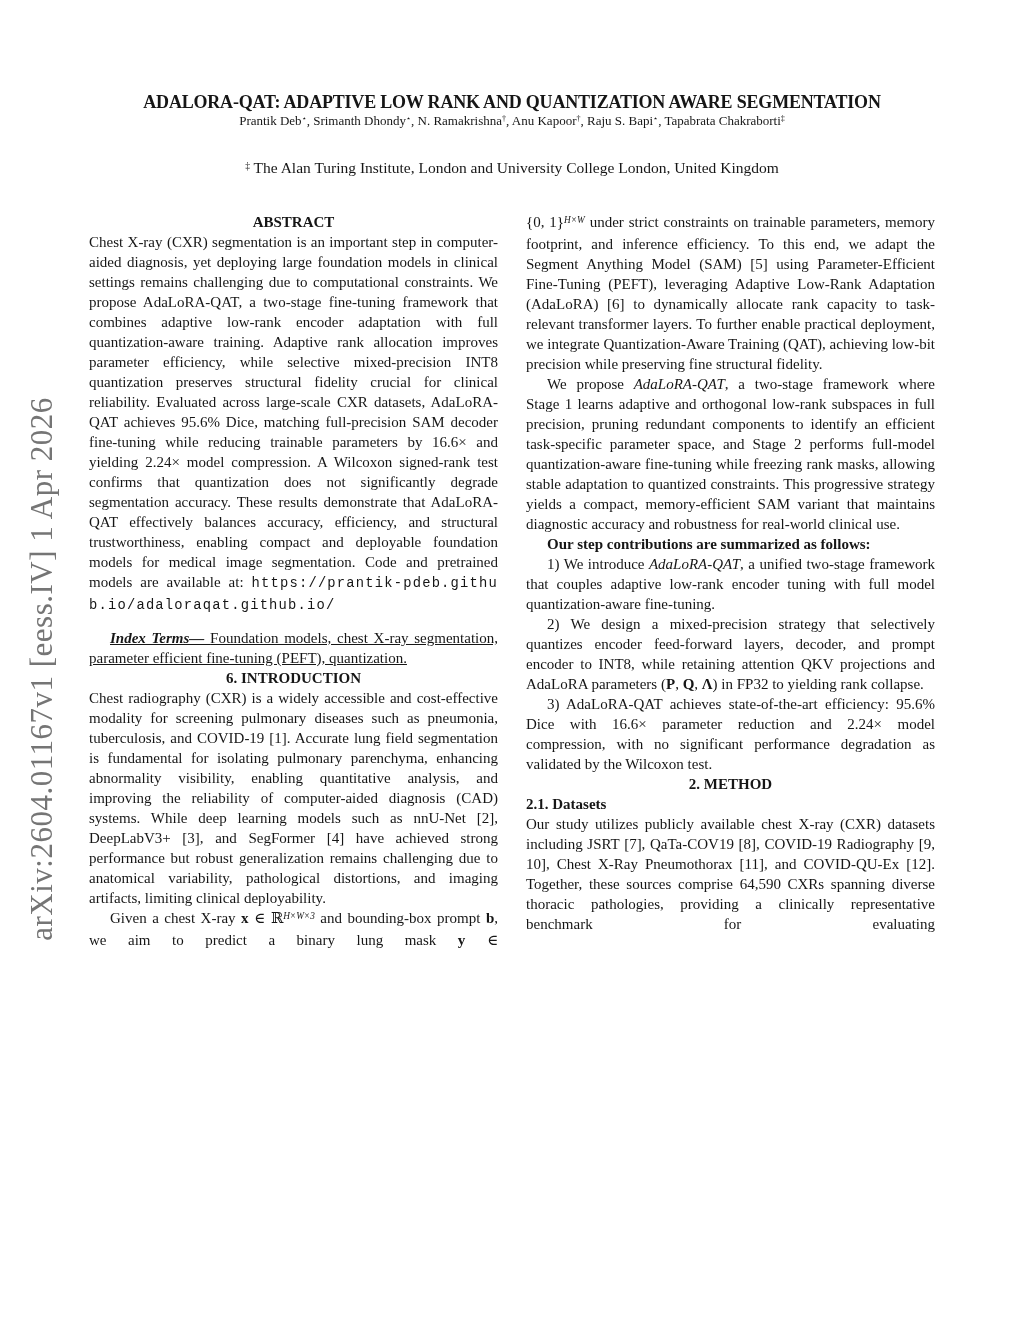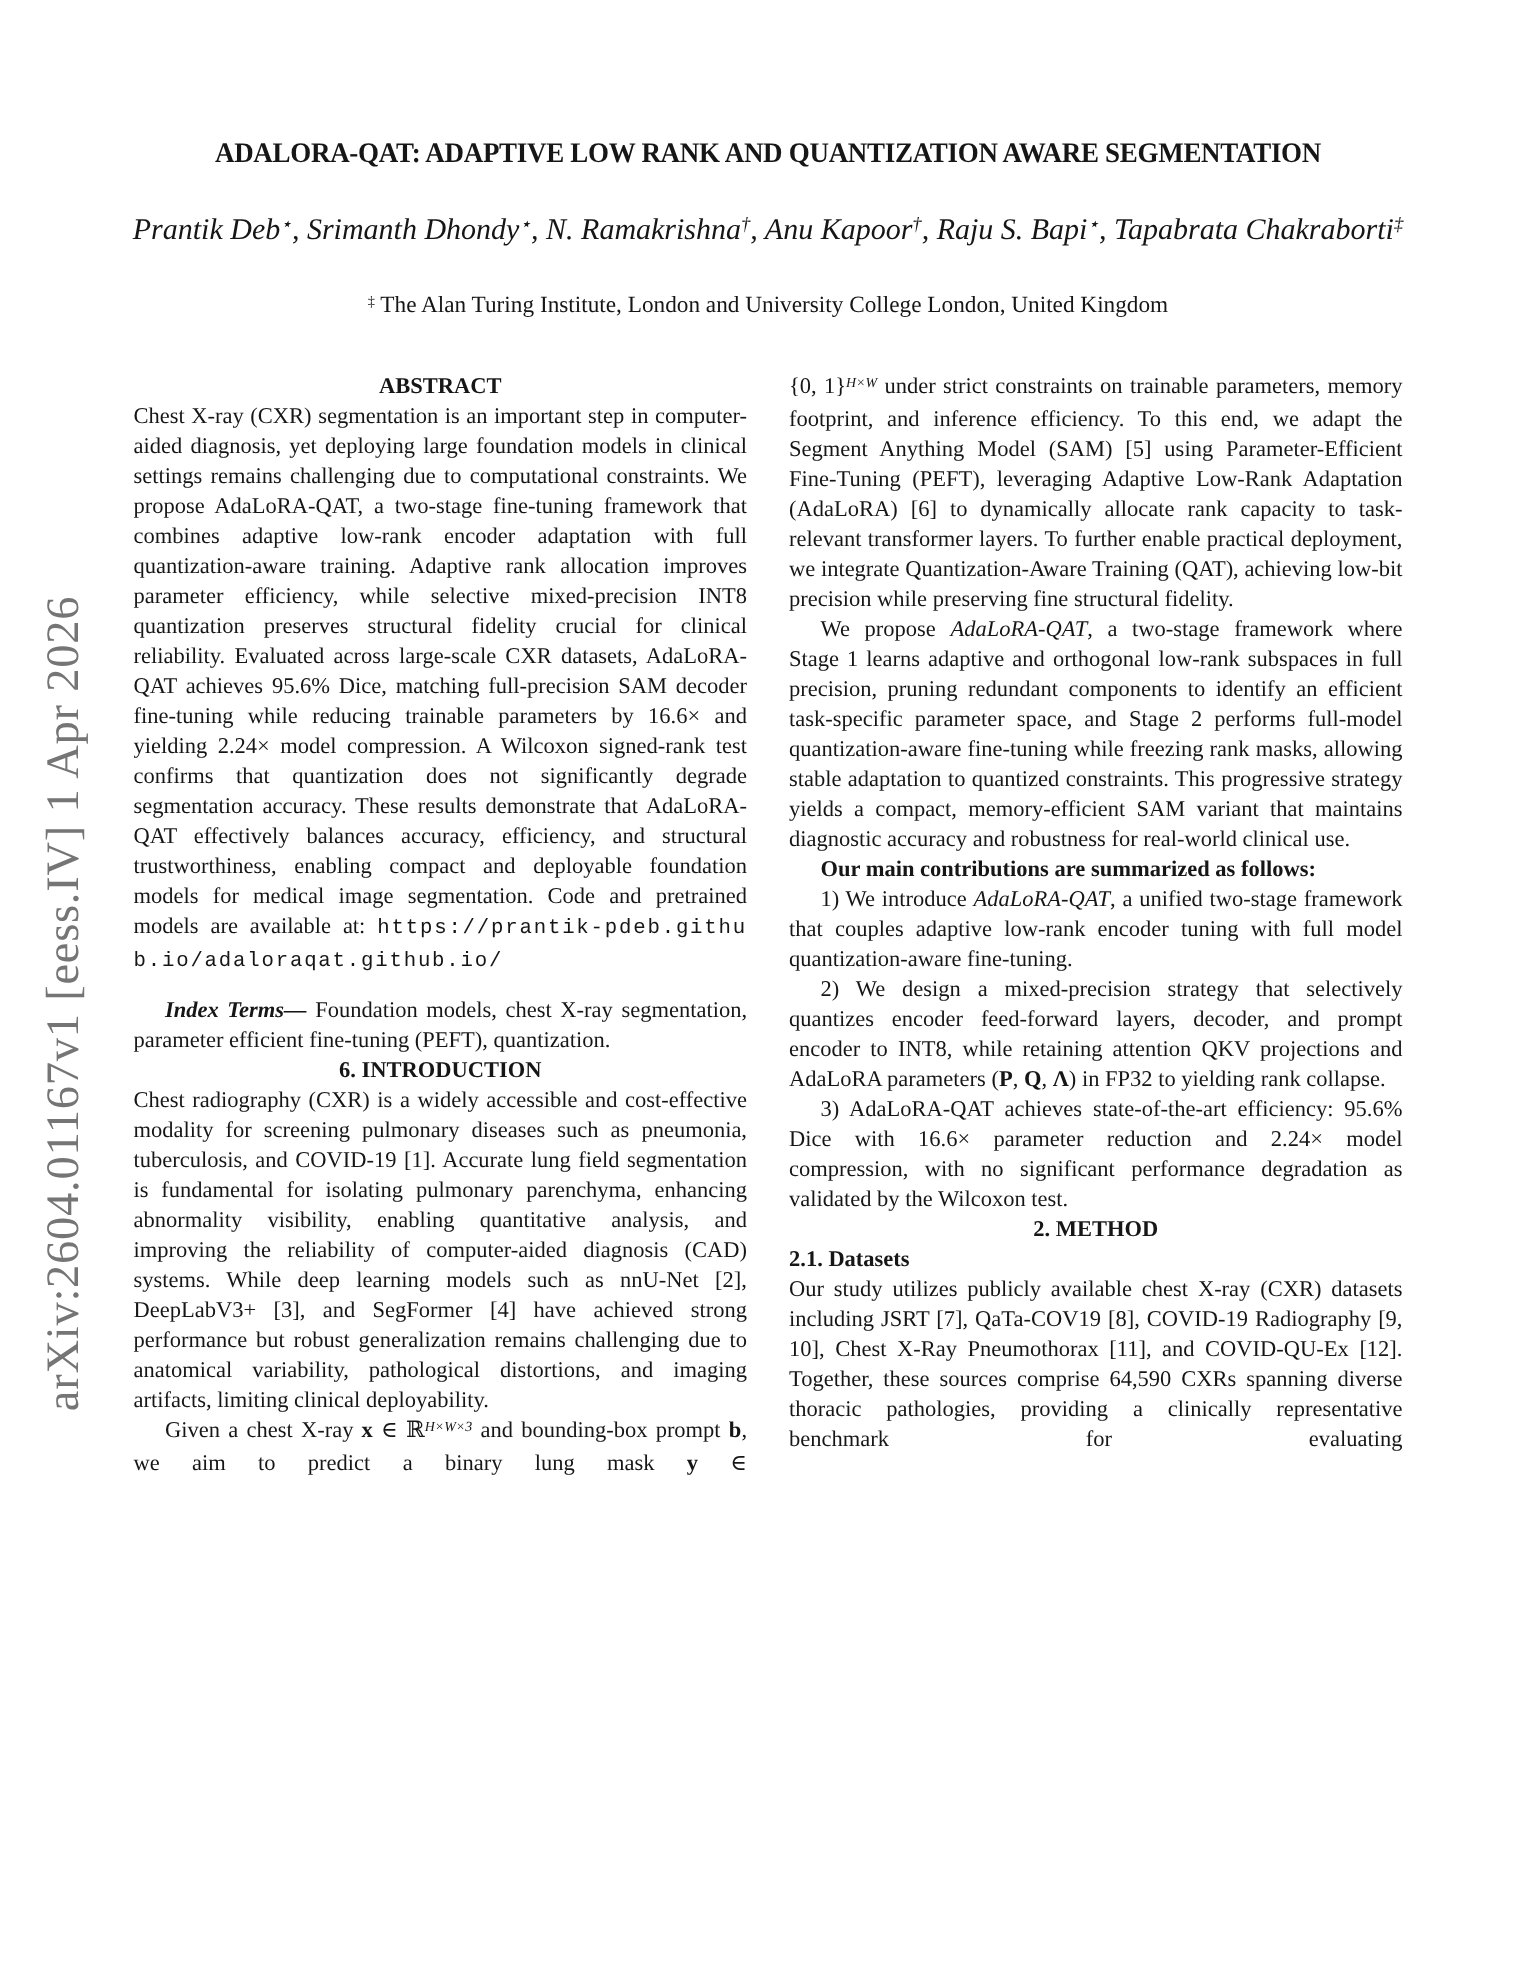--- a/index.html
+++ b/index.html
@@ -17,40 +17,40 @@
     font-size:31px;color:#757575;text-align:center;letter-spacing:.5px;
     white-space:nowrap;
   }
 
   
   header{padding-top:92px;text-align:center;}
   h1.title{
     margin:0 48px;font-size:18px;font-weight:bold;letter-spacing:-.2px;
     transform:scaleY(1.05);
   }
-  .authors{margin-top:29px;font-style:italic;font-size:20px;}
+  .authors{font-size:13px;}
   .affils{margin-top:27px;font-size:15.5px;line-height:23px;}
 
   
   .cols{
     display:flex;gap:28px;padding:0 89px;margin-top:31px;height:880px;
     overflow:hidden;
   }
   .col{width:409px;font-size:15px;line-height:20px;text-align:justify;}
   .col p{margin:0;}
   h2.sec{font-size:15px;font-weight:bold;text-align:center;margin:0;}
   h3.subsec{font-size:15px;font-weight:bold;text-align:left;margin:0;}
 
   .head-abstract{margin:1px 0 16px;}
   .head-intro{margin:34px 0 27px;}
   .head-method{margin:33px 0 26px;}
   .head-datasets{margin:0 0 17px;}
 
   .ind{text-indent:21px;}
-  .gap-s{margin-top:12px !important;}
+  .gap-s{margin-top:12px !important;text-decoration:underline;}
   .cont{text-align-last:justify;}
 
   
   .st-i{font-style:italic;}
   .st-b{font-weight:bold;}
   .st-bi{font-weight:bold;font-style:italic;}
   .st-sup{font-size:.62em;position:relative;top:-.45em;}
   .st-mono{
     font-family:"Liberation Mono","DejaVu Sans Mono",monospace;
     font-size:.92em;letter-spacing:1.2px;word-break:break-all;
@@ -78,21 +78,21 @@
       <p class="cont"><span>Chest X-ray (CXR) segmentation is an important step in computer-aided diagnosis, yet deploying large foundation models in clinical settings remains challenging due to computational constraints. We propose AdaLoRA-QAT, a two-stage fine-tuning framework that combines adaptive low-rank encoder adaptation with full quantization-aware training. Adaptive rank allocation improves parameter efficiency, while selective mixed-precision INT8 quantization preserves structural fidelity crucial for clinical reliability. Evaluated across large-scale CXR datasets, AdaLoRA-QAT achieves 95.6% Dice, matching full-precision SAM decoder fine-tuning while reducing trainable parameters by 16.6× and yielding 2.24× model compression. A Wilcoxon signed-rank test confirms that quantization does not significantly degrade segmentation accuracy. These results demonstrate that AdaLoRA-QAT effectively balances accuracy, efficiency, and structural trustworthiness, enabling compact and deployable foundation models for medical image segmentation. Code and pretrained models are available at: </span><span class="st-mono">https://prantik-pdeb.github.io/adaloraqat.github.io/</span></p>
       <p class="ind gap-s"><span class="st-bi">Index Terms— </span><span>Foundation models, chest X-ray segmentation, parameter efficient fine-tuning (PEFT), quantization.</span></p>
       <h2 class="sec head-intro">6.  INTRODUCTION</h2>
       <p>Chest radiography (CXR) is a widely accessible and cost-effective modality for screening pulmonary diseases such as pneumonia, tuberculosis, and COVID-19 [1].  Accurate lung field segmentation is fundamental for isolating pulmonary parenchyma, enhancing abnormality visibility, enabling quantitative analysis, and improving the reliability of computer-aided diagnosis (CAD) systems.  While deep learning models such as nnU-Net [2], DeepLabV3+ [3], and SegFormer [4] have achieved strong performance but robust generalization remains challenging due to anatomical variability, pathological distortions, and imaging artifacts, limiting clinical deployability.</p>
       <p class="ind cont"><span>Given a chest X-ray </span><span class="st-b">x</span><span> ∈ ℝ</span><span class="st-sup st-i">H×W×3</span><span> and bounding-box prompt </span><span class="st-b">b</span><span>, we aim to predict a binary lung mask </span><span class="st-b">y</span><span> ∈</span></p>
     </div>
 
     <div class="col">
       <p><span>{0, 1}</span><span class="st-sup st-i">H×W</span><span> under strict constraints on trainable parameters, memory footprint, and inference efficiency.  To this end, we adapt the Segment Anything Model (SAM) [5] using Parameter-Efficient Fine-Tuning (PEFT), leveraging Adaptive Low-Rank Adaptation (AdaLoRA) [6] to dynamically allocate rank capacity to task-relevant transformer layers.  To further enable practical deployment, we integrate Quantization-Aware Training (QAT), achieving low-bit precision while preserving fine structural fidelity.</span></p>
       <p class="ind"><span>We propose </span><span class="st-i">AdaLoRA-QAT</span><span>, a two-stage framework where Stage 1 learns adaptive and orthogonal low-rank subspaces in full precision, pruning redundant components to identify an efficient task-specific parameter space, and Stage 2 performs full-model quantization-aware fine-tuning while freezing rank masks, allowing stable adaptation to quantized constraints.  This progressive strategy yields a compact, memory-efficient SAM variant that maintains diagnostic accuracy and robustness for real-world clinical use.</span></p>
-      <p class="ind"><span class="st-b">Our main contributions are summarized as follows:</span></p>
+      <p class="ind"><span class="st-b">Our step contributions are summarized as follows:</span></p>
       <p class="ind"><span>1) We introduce </span><span class="st-i">AdaLoRA-QAT</span><span>, a unified two-stage framework that couples adaptive low-rank encoder tuning with full model quantization-aware fine-tuning.</span></p>
       <p class="ind"><span>2) We design a mixed-precision strategy that selectively quantizes encoder feed-forward layers, decoder, and prompt encoder to INT8, while retaining attention QKV projections and AdaLoRA parameters (</span><span class="st-b">P</span><span>, </span><span class="st-b">Q</span><span>, </span><span class="st-b">Λ</span><span>) in FP32 to yielding rank collapse.</span></p>
       <p class="ind"><span>3) AdaLoRA-QAT achieves state-of-the-art efficiency: 95.6% Dice with 16.6× parameter reduction and 2.24× model compression, with no significant performance degradation as validated by the Wilcoxon test.</span></p>
       <h2 class="sec head-method">2.  METHOD</h2>
       <h3 class="subsec head-datasets">2.1.  Datasets</h3>
       <p class="cont">Our study utilizes publicly available chest X-ray (CXR) datasets including JSRT [7], QaTa-COV19 [8], COVID-19 Radiography [9, 10], Chest X-Ray Pneumothorax [11], and COVID-QU-Ex [12].  Together, these sources comprise 64,590 CXRs spanning diverse thoracic pathologies, providing a clinically representative benchmark for evaluating</p>
     </div>
 
   </div>
 </div>

